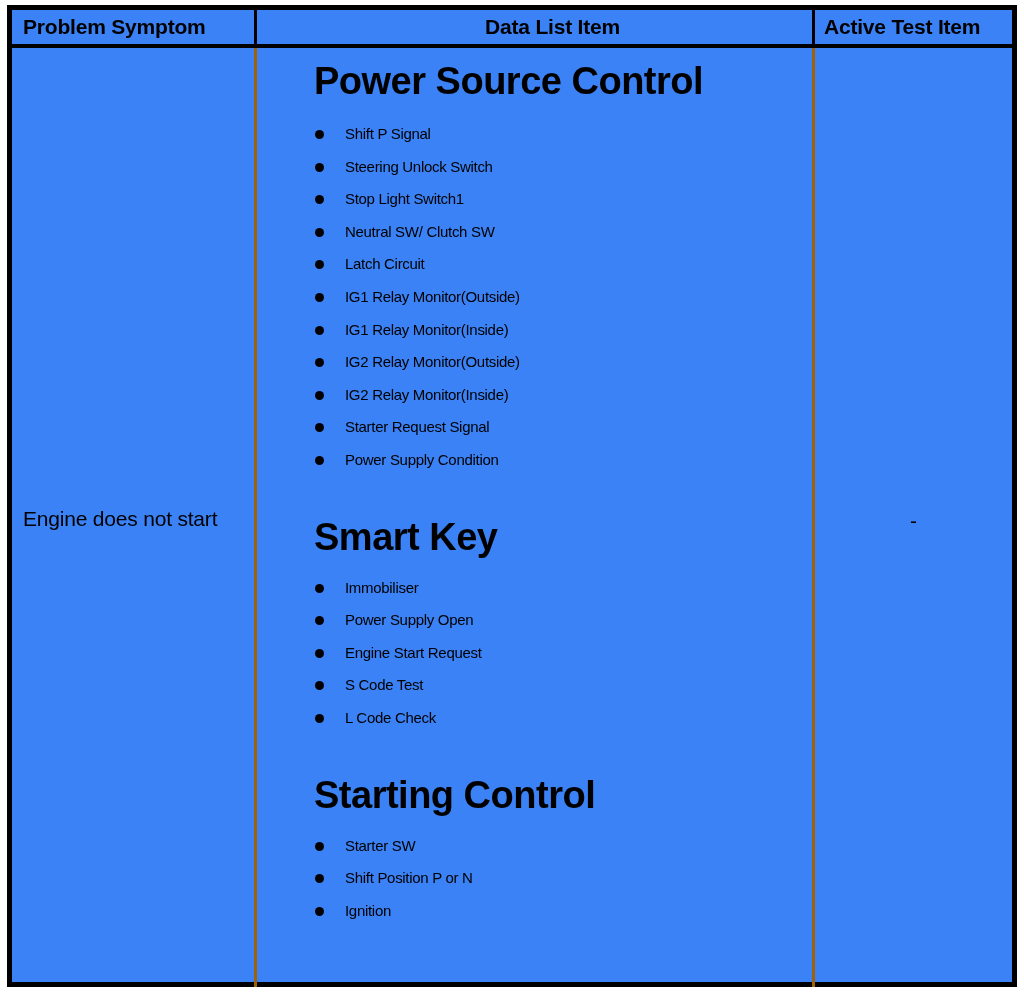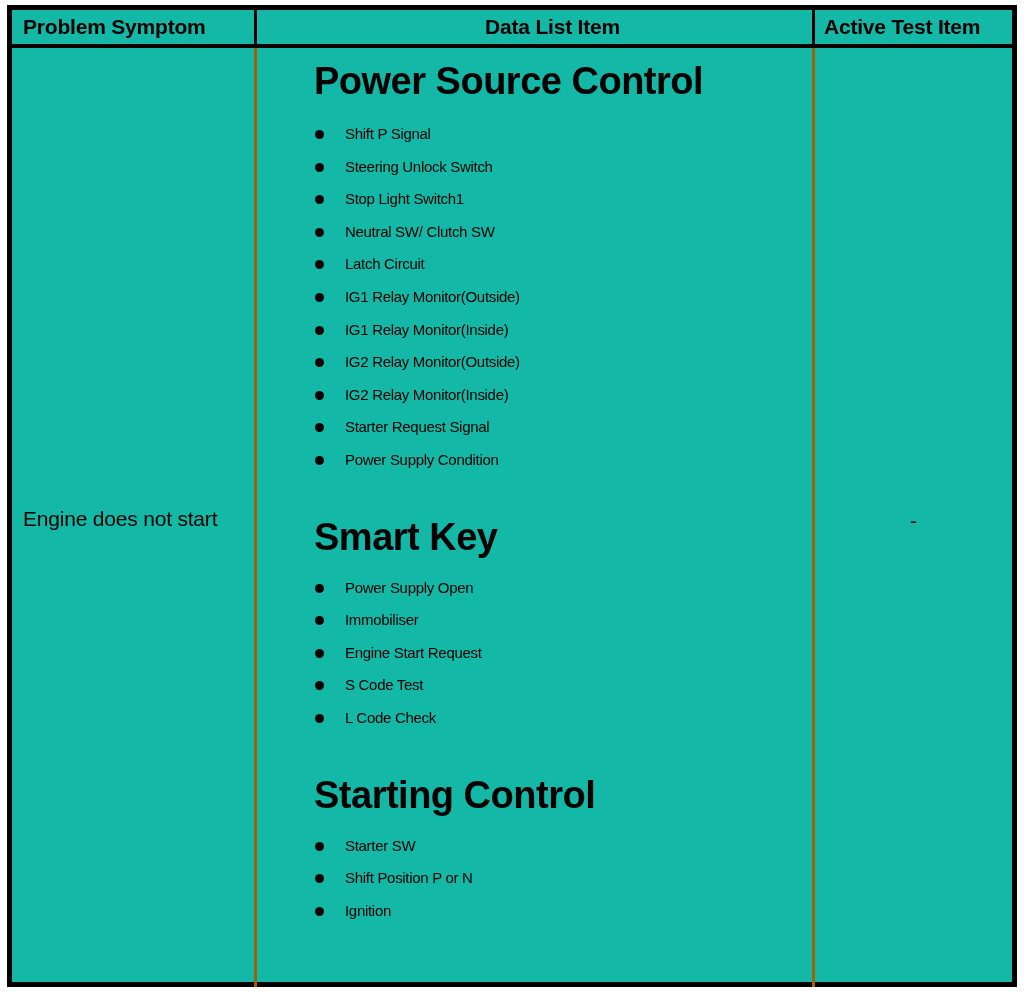--- a/index.html
+++ b/index.html
@@ -16,21 +16,21 @@
   }
 
   .table-wrap {
     position: absolute;
     left: 7px;
     top: 5px;
     width: 1010px;
     height: 982px;
     border: 5px solid #000000;
     box-sizing: border-box;
-    background: #14b8a6;
+    background: #3b82f6;
   }
 
   
   .header-row {
     display: flex;
     height: 38px;
     border-bottom: 4px solid #000000;
     box-sizing: border-box;
   }
   .col-symptom  { width: 245px; flex: 0 0 245px; box-sizing: border-box; }
@@ -174,22 +174,22 @@
           <li><span class="bullet"></span><span>IG2 Relay Monitor(Outside)</span></li>
           <li><span class="bullet"></span><span>IG2 Relay Monitor(Inside)</span></li>
           <li><span class="bullet"></span><span>Starter Request Signal</span></li>
           <li><span class="bullet"></span><span>Power Supply Condition</span></li>
         </ul>
       </div>
 
       <div class="section section-2">
         <div class="section-heading">Smart Key</div>
         <ul class="items">
+          <li><span class="bullet"></span><span>Immobiliser</span></li>
           <li><span class="bullet"></span><span>Power Supply Open</span></li>
-          <li><span class="bullet"></span><span>Immobiliser</span></li>
           <li><span class="bullet"></span><span>Engine Start Request</span></li>
           <li><span class="bullet"></span><span>S Code Test</span></li>
           <li><span class="bullet"></span><span>L Code Check</span></li>
         </ul>
       </div>
 
       <div class="section section-3">
         <div class="section-heading">Starting Control</div>
         <ul class="items">
           <li><span class="bullet"></span><span>Starter SW</span></li>

